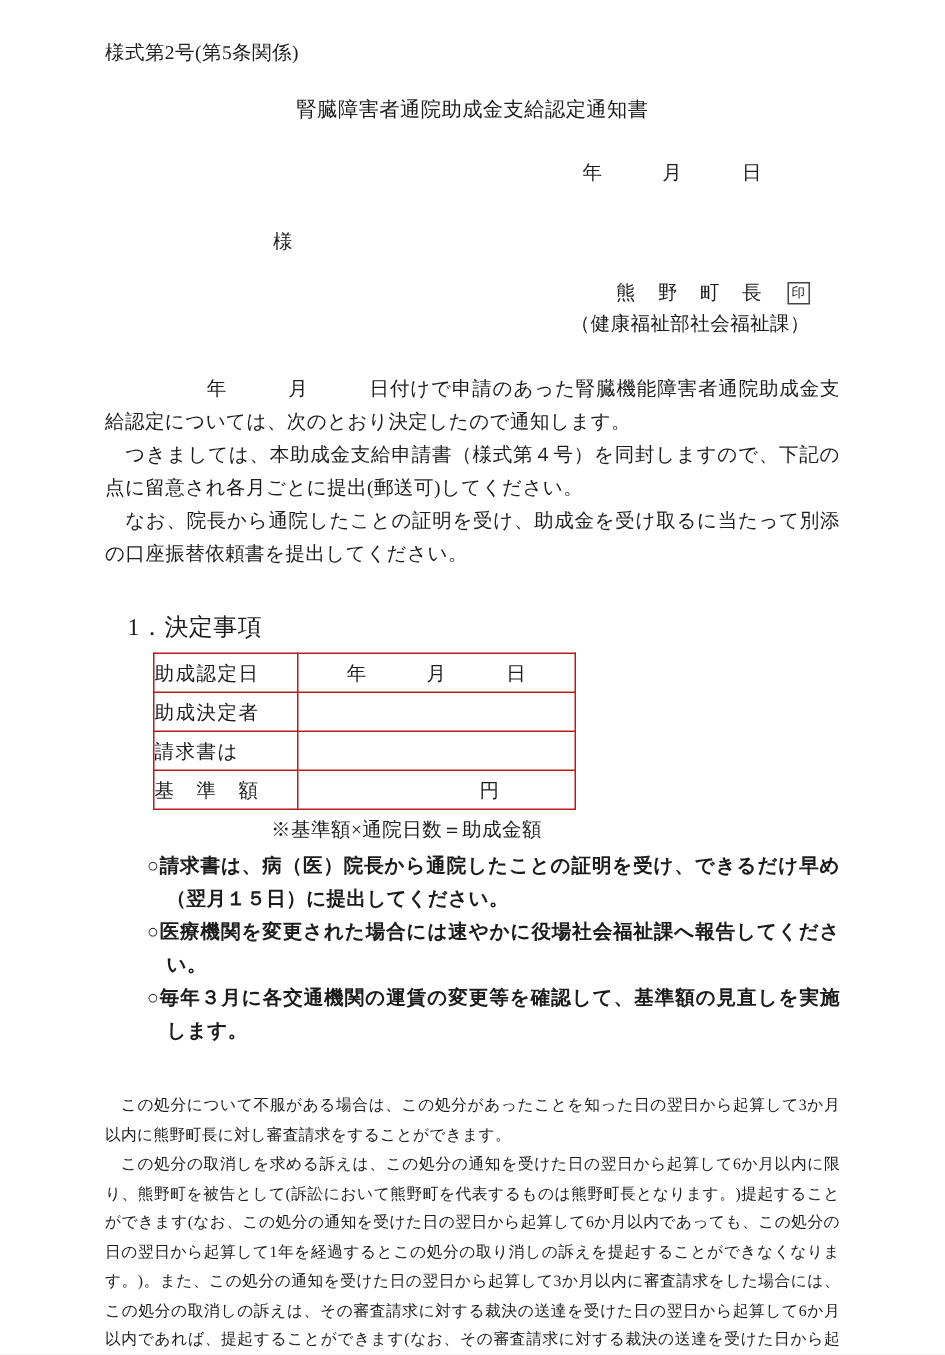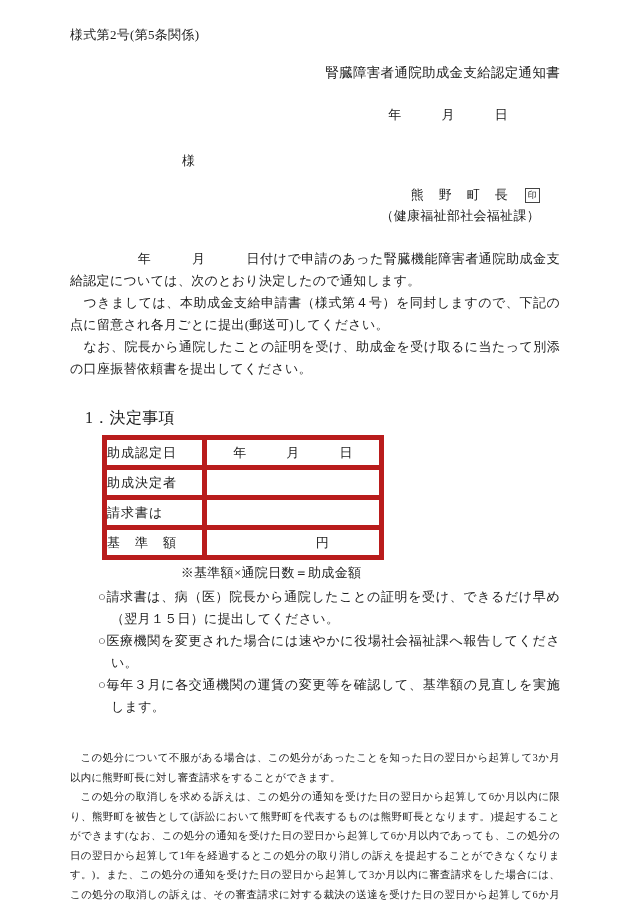--- a/index.html
+++ b/index.html
@@ -10,21 +10,21 @@
     background:#ffffff;
     color:#1c1c1c;
     font-family:"Liberation Serif","DejaVu Serif",serif;
     font-size:13px;
     letter-spacing:0.3px;
     box-sizing:border-box;
     padding:26px 70px 0 70px;
     overflow:hidden;
   }
   .form-number { font-size:13px; }
-  .doc-title { text-align:right; margin-top:20px; font-size:13.5px; }
+  .doc-title { text-align:center; margin-top:20px; font-size:13.5px; }
   .date-line { text-align:right; padding-right:52px; margin-top:24px; }
   .addressee { margin-top:28px; padding-left:112px; }
   .issuer-block { margin-top:14px; text-align:right; padding-right:20px; line-height:21px; }
   .issuer-name { letter-spacing:1px; }
   .seal-box {
     display:inline-block;
     border:1px solid #444;
     font-size:9px;
     line-height:11px;
     padding:1px 2px;
@@ -35,32 +35,32 @@
   .body-text p { margin:0; text-align:justify; }
   .sec-heading { margin:0; font-size:16px; font-weight:normal; }
   .sec1-heading { margin-top:28px; padding-left:15px; }
   .decision-wrap { margin-left:32px; margin-top:6px; width:282px; }
   table.decision {
     border-collapse:collapse;
     width:282px;
     table-layout:fixed;
   }
   table.decision td {
-    border:5px solid #b91c1c;
+    border:1px solid #b91c1c;
     height:25px;
     padding:0;
     font-size:13px;
   }
   td.cell-label { width:95px; padding-left:7px; letter-spacing:1px; }
   td.cell-value { padding-left:8px; }
   td.cell-value.center { text-align:center; }
   td.cell-value.yen { text-align:right; padding-right:50px; }
   .table-note { margin-top:4px; text-align:center; margin-left:60px; width:282px; }
   .sec2-heading { margin-top:26px; padding-left:15px; }
-  ul.notes { list-style:none; margin:4px 0 0 0; padding:0 0 0 28px; line-height:22px; }
+  ul.notes { list-style:none; margin:4px 0 0 0; padding:0 0 0 28px; line-height:22px;font-weight:bold; }
   ul.notes li { text-indent:-1em; padding-left:1em; margin:0; text-align:justify; }
   .legal { margin-top:30px; font-size:10.5px; line-height:19.5px; letter-spacing:0.2px; }
   .legal p { margin:0; text-indent:1em; text-align:justify; }
 </style>
 </head>
 <body>
 
 <div class="page">
 
   <div class="form-number">様式第2号(第5条関係)</div>

